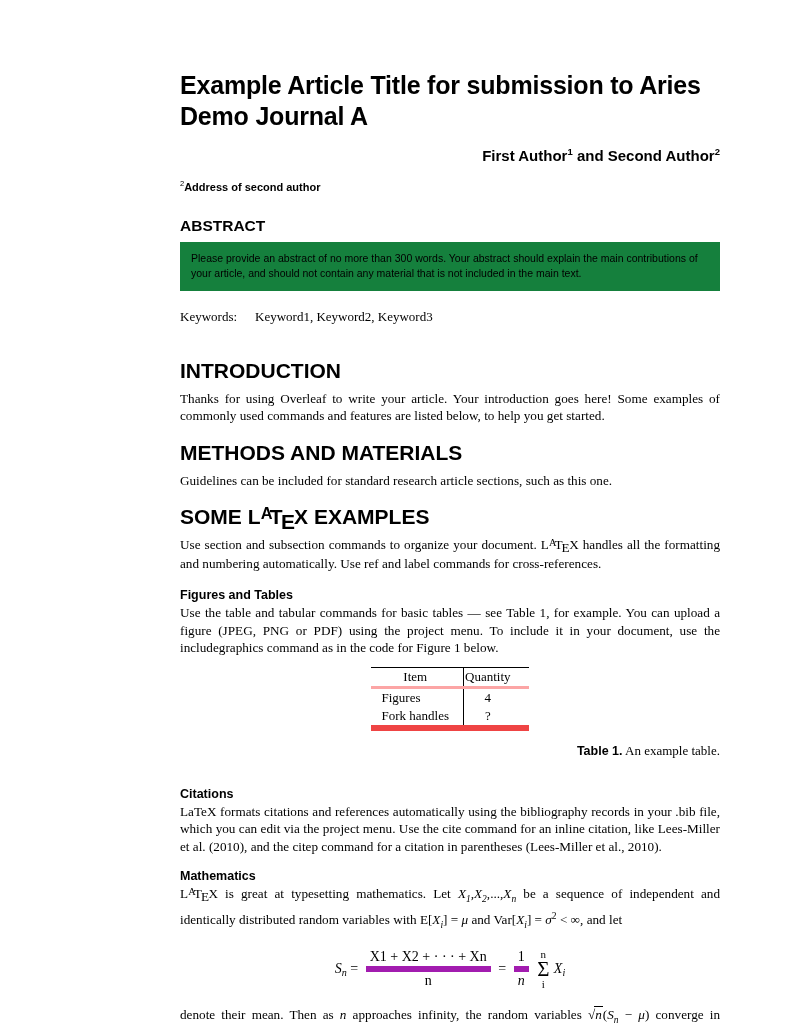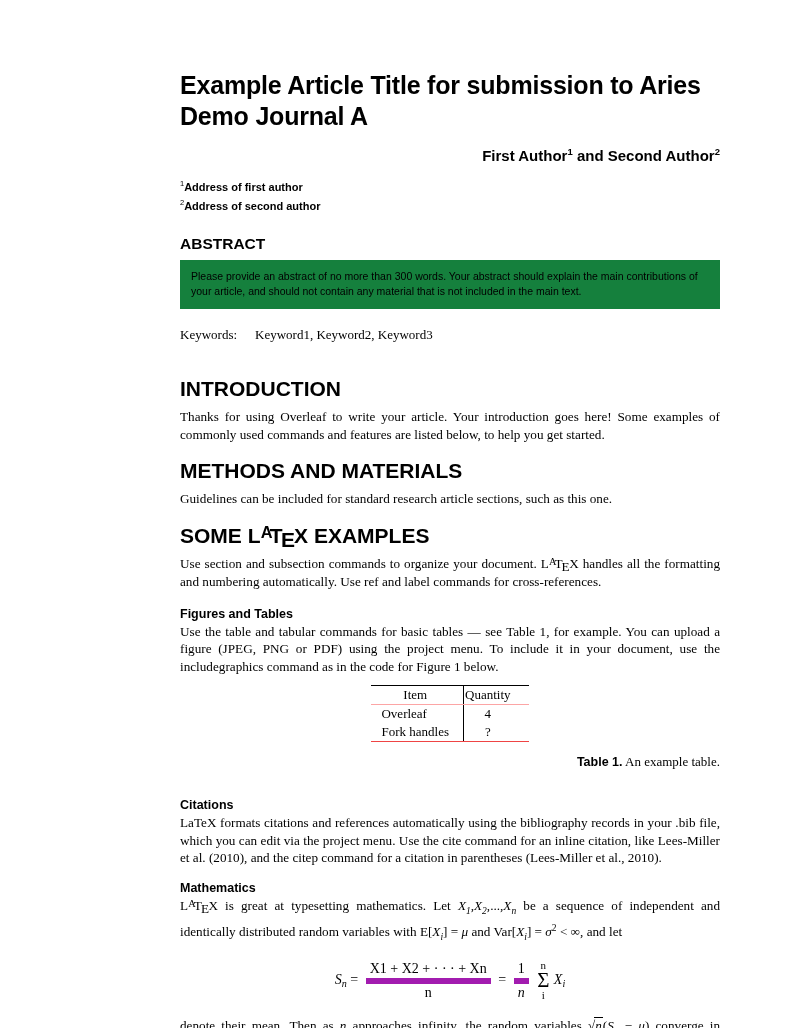--- a/index.html
+++ b/index.html
@@ -127,30 +127,30 @@
   }
   table.demo {
     border-collapse: collapse;
     font-size: 13px;
   }
   table.demo th, table.demo td {
     padding: 1px 14px 1px 10px;
   }
   table.demo thead th {
     font-weight: normal;
-    border-bottom: 1px solid #fca5a5;
+    border-bottom: 3px solid #fca5a5;
   }
   table.demo th.col2, table.demo td.col2 {
     border-left: 1px solid #000;
     text-align: center;
     padding-left: 1px;
     padding-right: 18px;
   }
   table.demo tbody tr:last-child td {
-    border-bottom: 1px solid #ef4444;
+    border-bottom: 6px solid #ef4444;
   }
   table.demo thead tr th {
     border-top: 1px solid #000;
   }
   .table-caption {
     text-align: right;
     font-size: 13px;
     margin: 12px 0 28px 0;
   }
   .table-caption b {
@@ -205,21 +205,20 @@
 <div class="page">
   <div class="content">
 
     <h1 class="title">Example Article Title for submission to Aries Demo Journal A</h1>
 
     <div class="authors">
       <span>First Author</span><sup>1</sup><span> and </span><span>Second Author</span><sup>2</sup>
     </div>
 
     <div class="affiliations">
-      <div><sup>1</sup><span>Address of first author</span></div>
       <div><sup>2</sup><span>Address of second author</span></div>
     </div>
 
     <h2 class="sec-head">ABSTRACT</h2>
     <div class="abstract-box">
       <span>Please provide an abstract of no more than 300 words. Your abstract should explain the main contributions of your article, and should not contain any material that is not included in the main text.</span>
     </div>
 
     <div class="keywords">
       <span class="kw-label">Keywords:</span><span>Keyword1, Keyword2, Keyword3</span>
@@ -242,21 +241,21 @@
     <div class="table-wrap">
       <table class="demo">
         <thead>
           <tr>
             <th>Item</th>
             <th class="col2">Quantity</th>
           </tr>
         </thead>
         <tbody>
           <tr>
-            <td>Overleaf</td>
+            <td>Figures</td>
             <td class="col2">4</td>
           </tr>
           <tr>
             <td>Fork handles</td>
             <td class="col2">?</td>
           </tr>
         </tbody>
       </table>
     </div>
 

